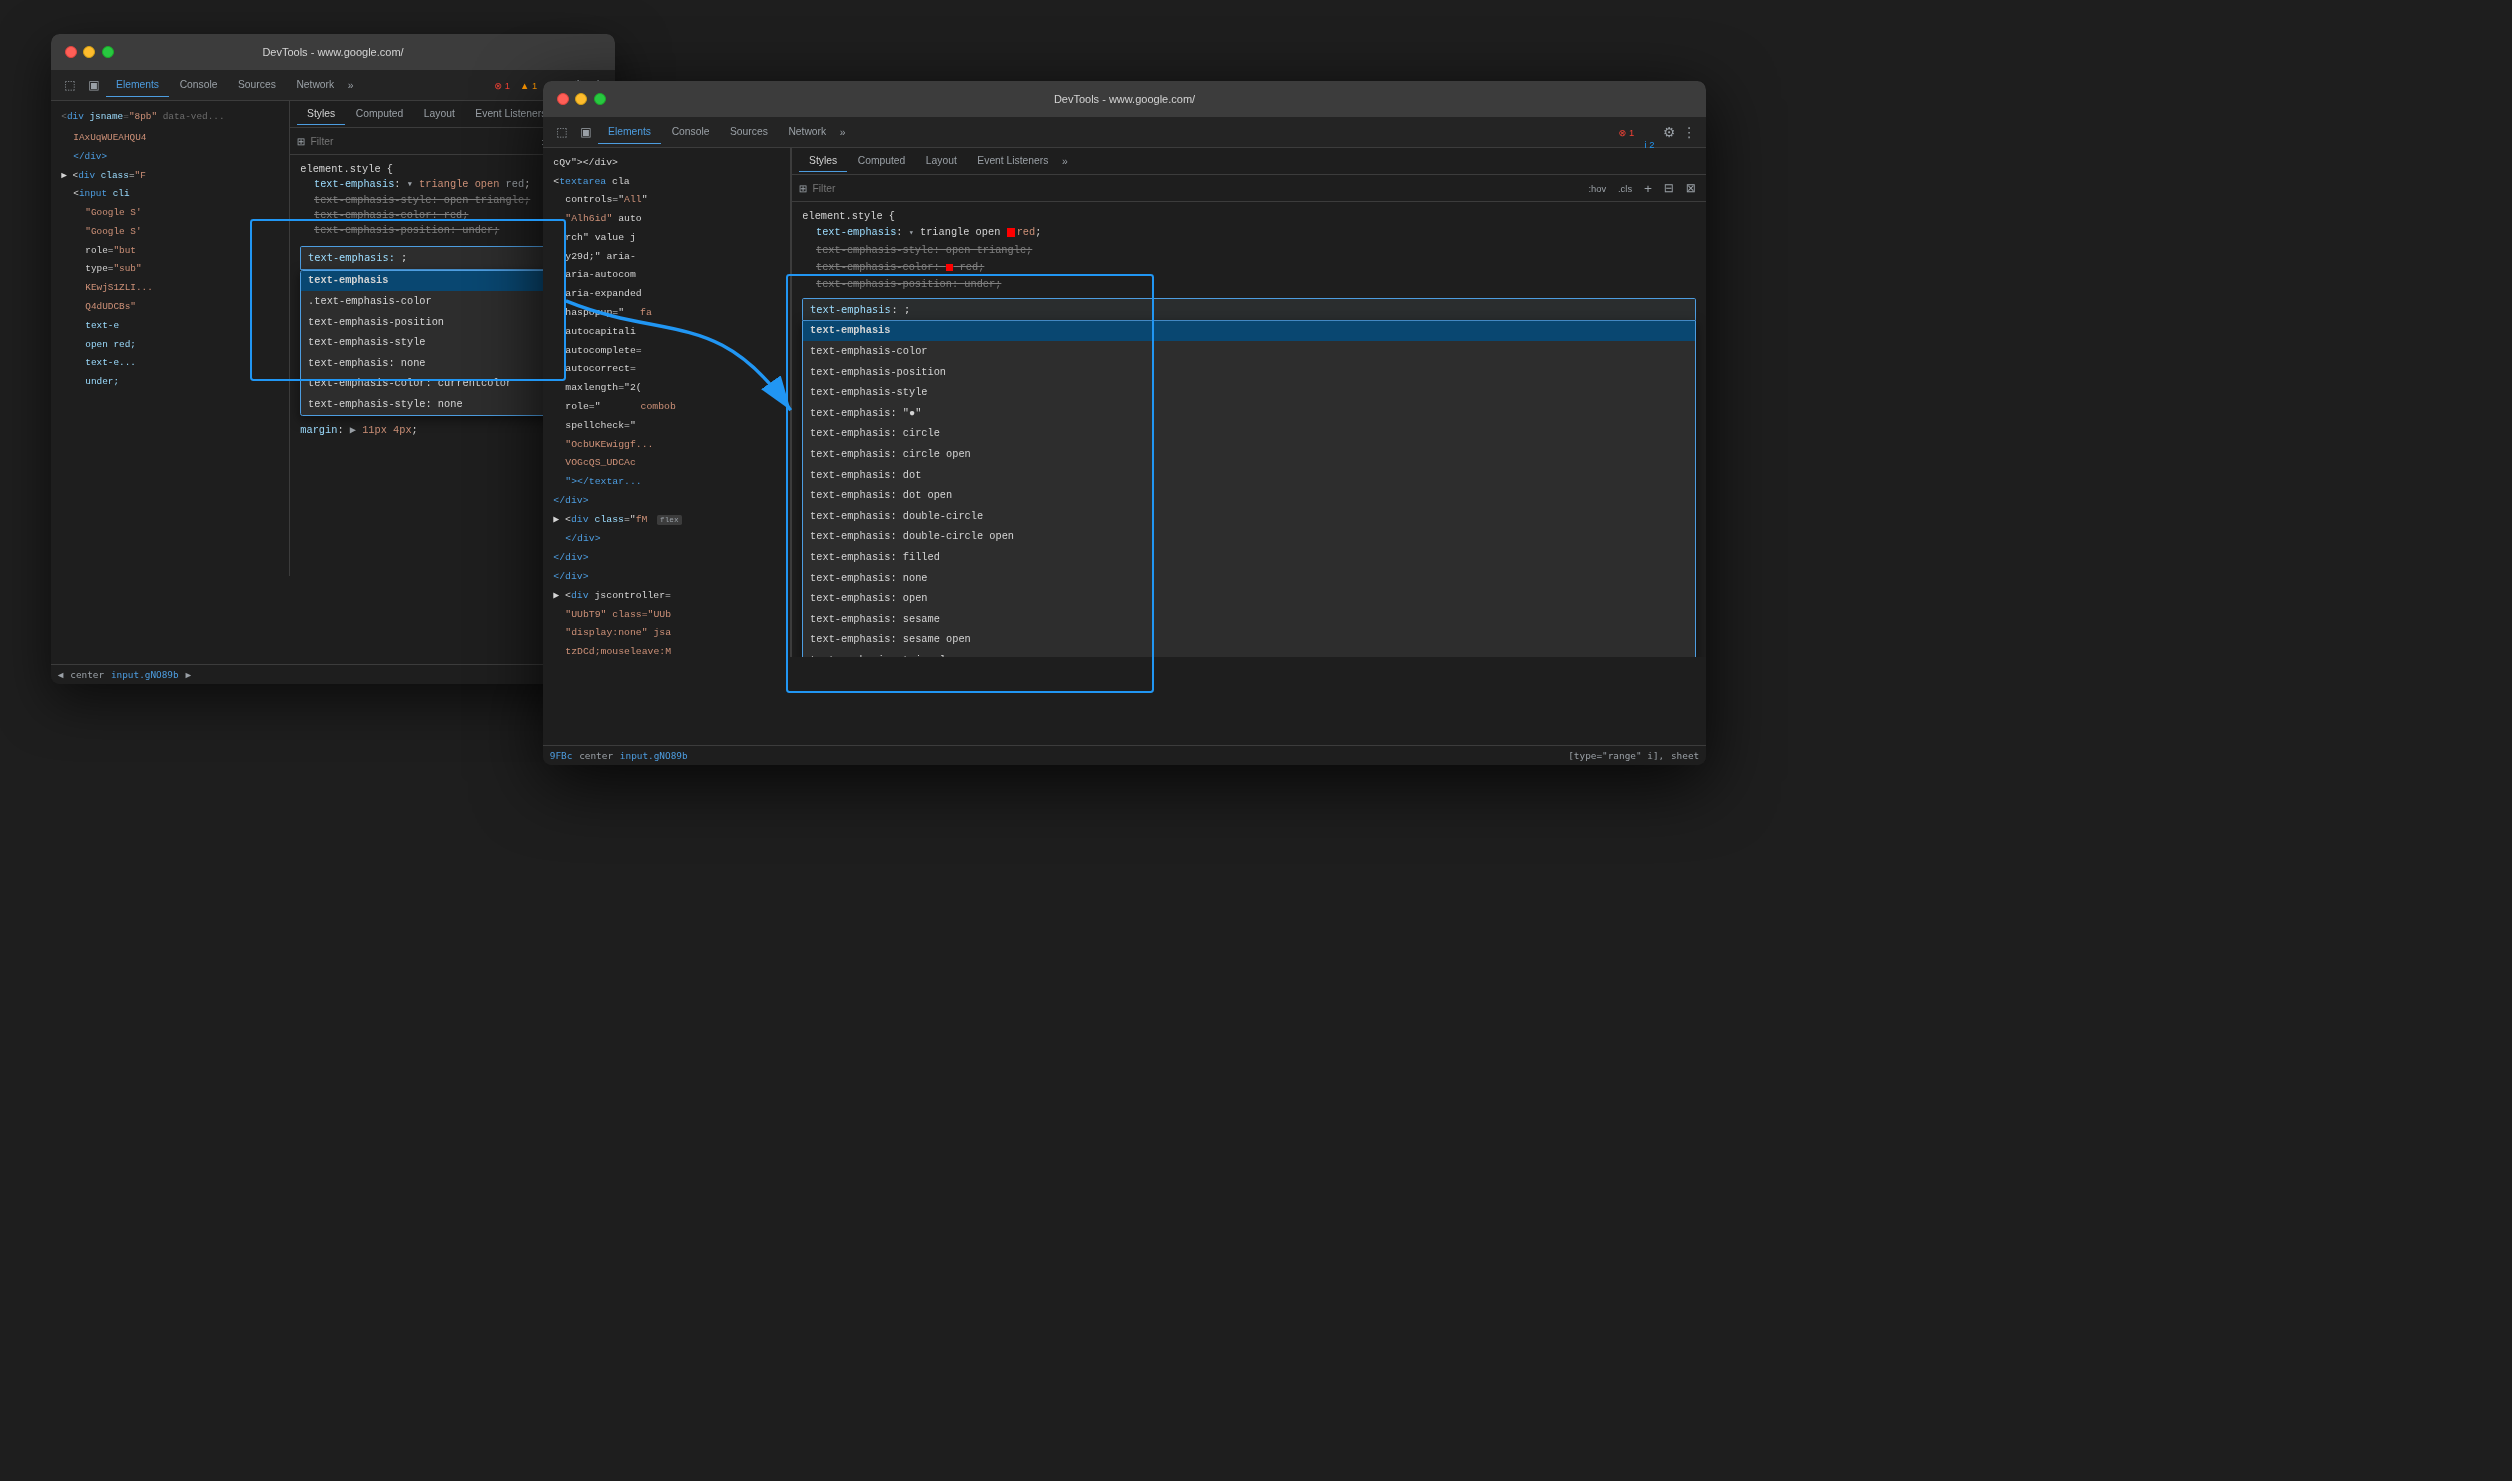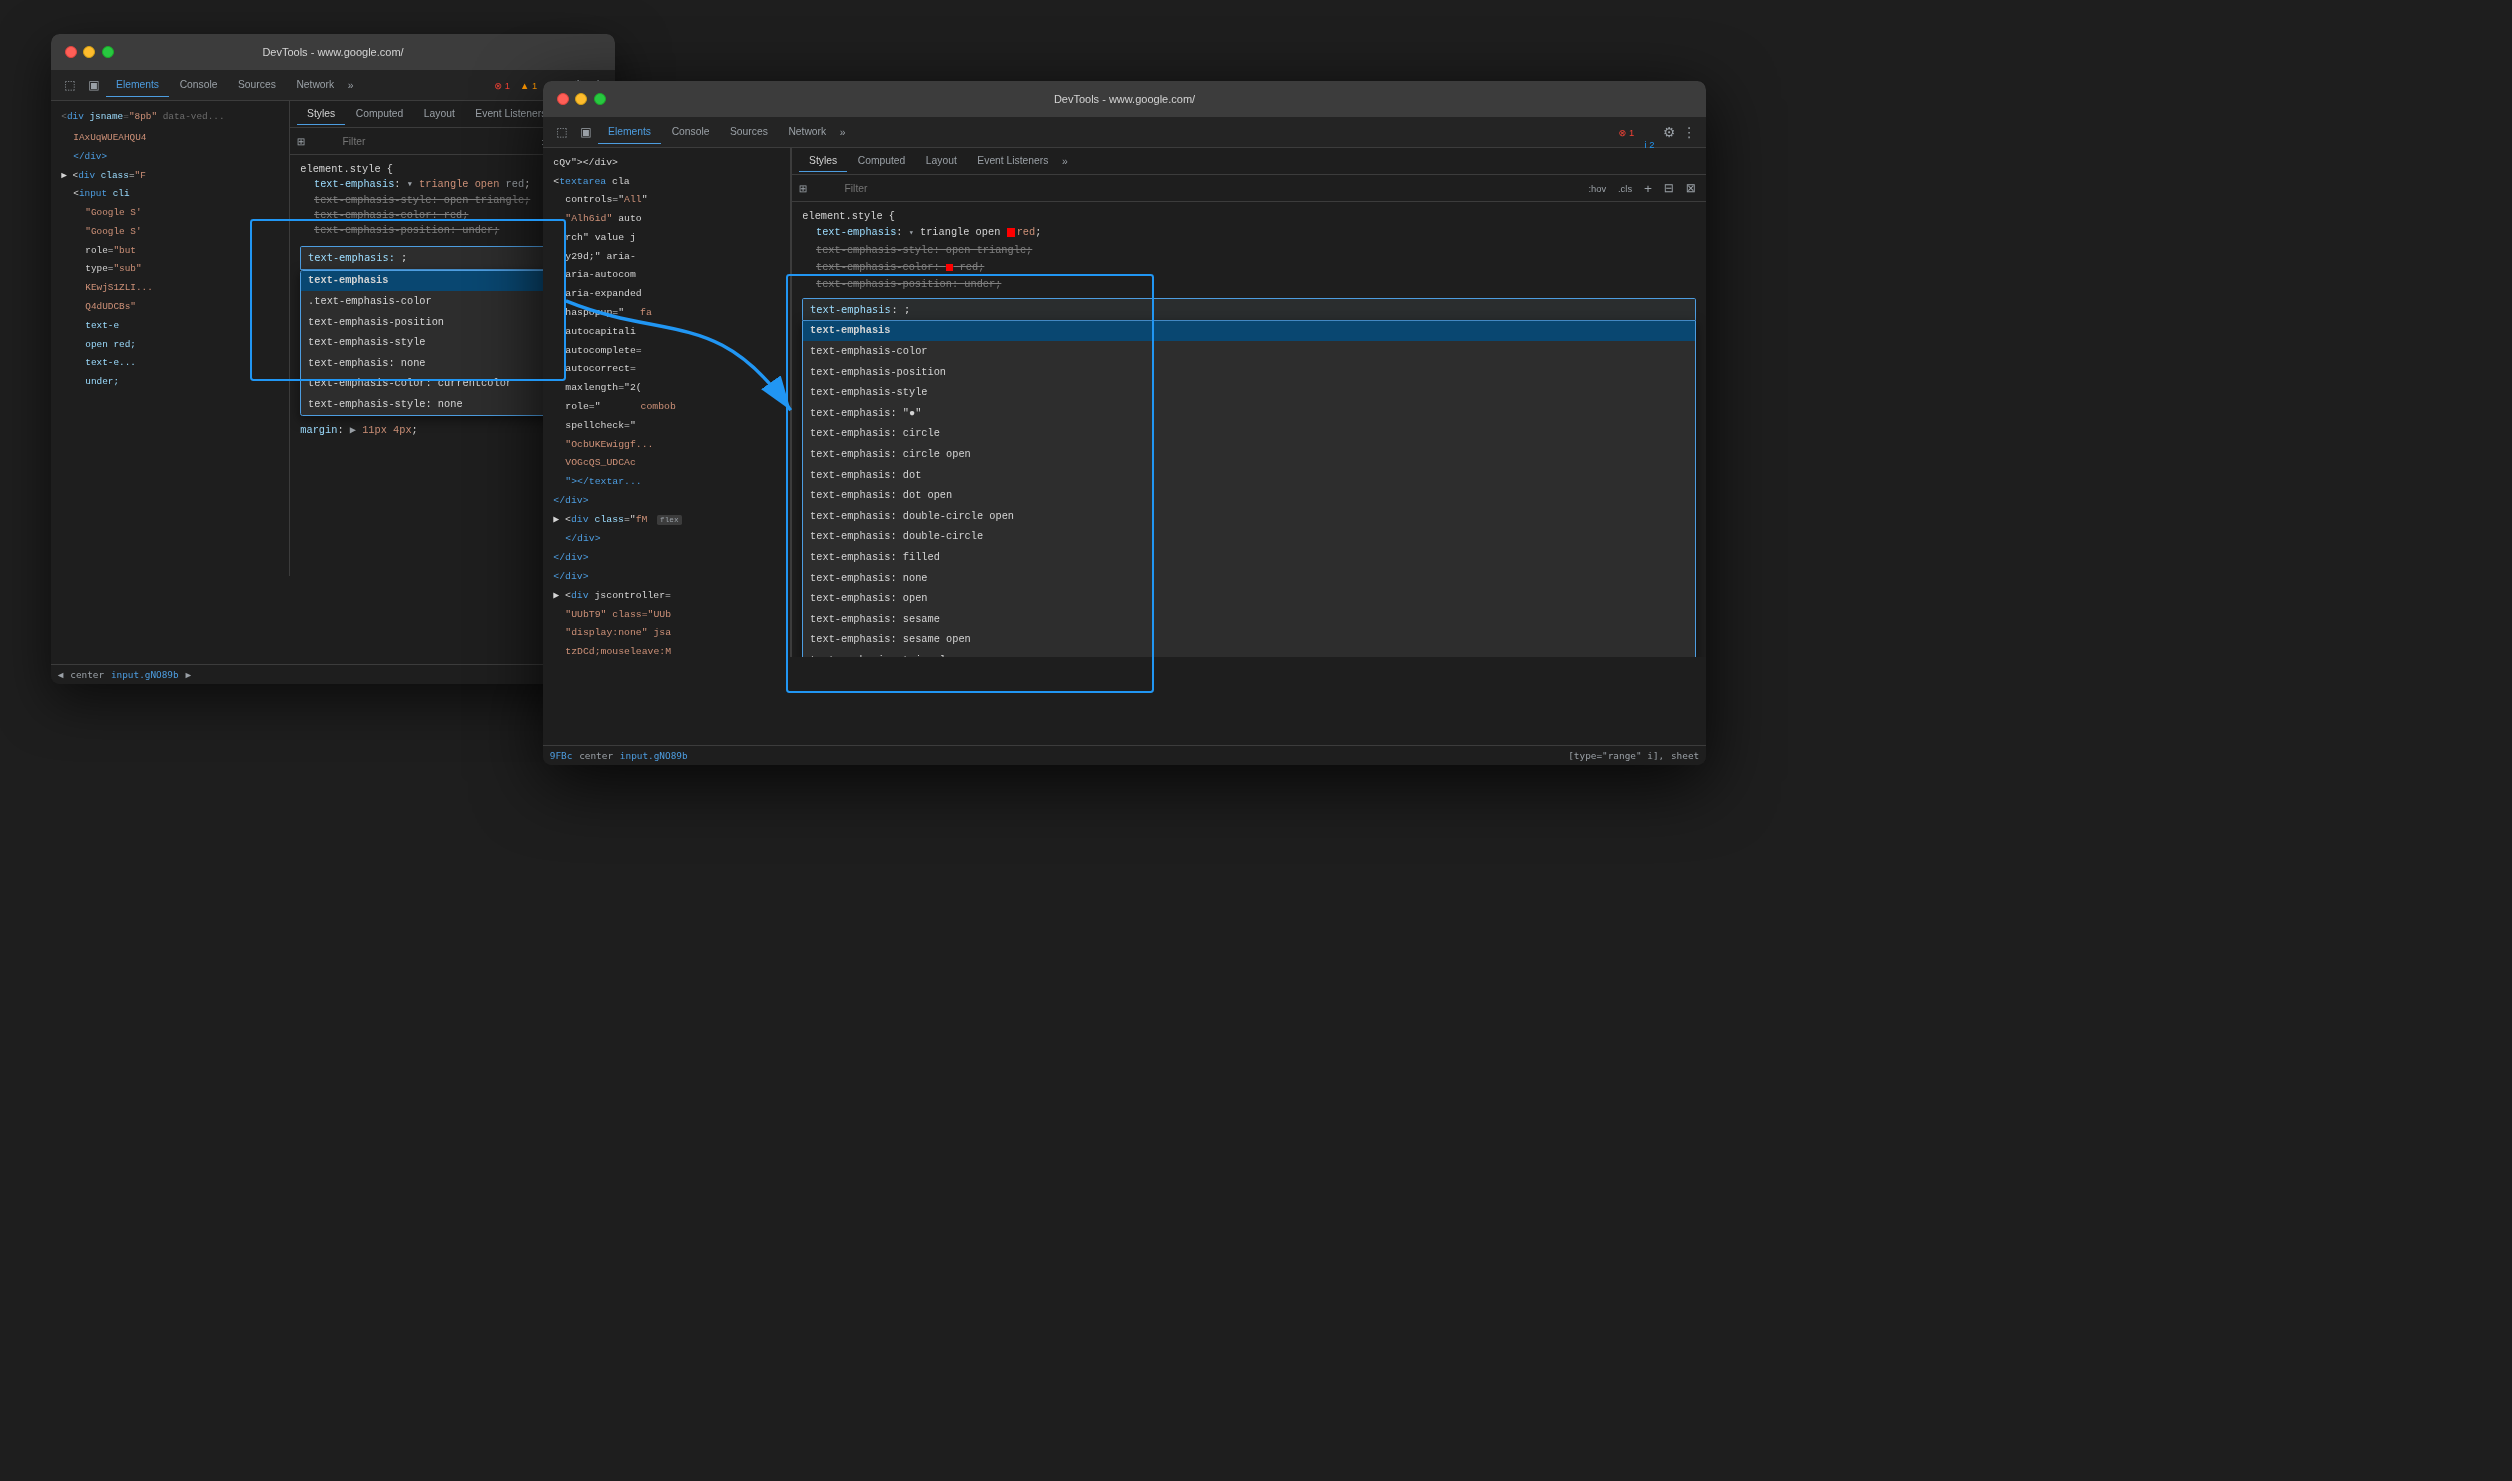--- a/index.html
+++ b/index.html
@@ -162,21 +162,20 @@
       border-bottom: 0.9px solid #3c3c3c;
     }
 
     .filter-input {
       flex: 1;
       background: transparent;
       border: none;
       outline: none;
       color: #d4d4d4;
       font-size: 10.3px;
-      margin-left: 32px;
     }
 
     .filter-btn {
       font-size: 9.4px;
       color: #9aa0a6;
       padding: 1.7px 3.4px;
       border-radius: 1.7px;
       cursor: pointer;
       white-space: nowrap;
     }
@@ -640,22 +639,22 @@
               <strong>text-emphasis</strong>
             </div>
             <div class="autocomplete-item">text-emphasis-color</div>
             <div class="autocomplete-item">text-emphasis-position</div>
             <div class="autocomplete-item">text-emphasis-style</div>
             <div class="autocomplete-item">text-emphasis: "●"</div>
             <div class="autocomplete-item">text-emphasis: circle</div>
             <div class="autocomplete-item">text-emphasis: circle open</div>
             <div class="autocomplete-item">text-emphasis: dot</div>
             <div class="autocomplete-item">text-emphasis: dot open</div>
+            <div class="autocomplete-item">text-emphasis: double-circle</div>
             <div class="autocomplete-item">text-emphasis: double-circle open</div>
-            <div class="autocomplete-item">text-emphasis: double-circle</div>
             <div class="autocomplete-item">text-emphasis: filled</div>
             <div class="autocomplete-item">text-emphasis: none</div>
             <div class="autocomplete-item">text-emphasis: open</div>
             <div class="autocomplete-item">text-emphasis: sesame</div>
             <div class="autocomplete-item">text-emphasis: sesame open</div>
             <div class="autocomplete-item">text-emphasis: triangle</div>
 
           </div>
         </div>
       </div>

